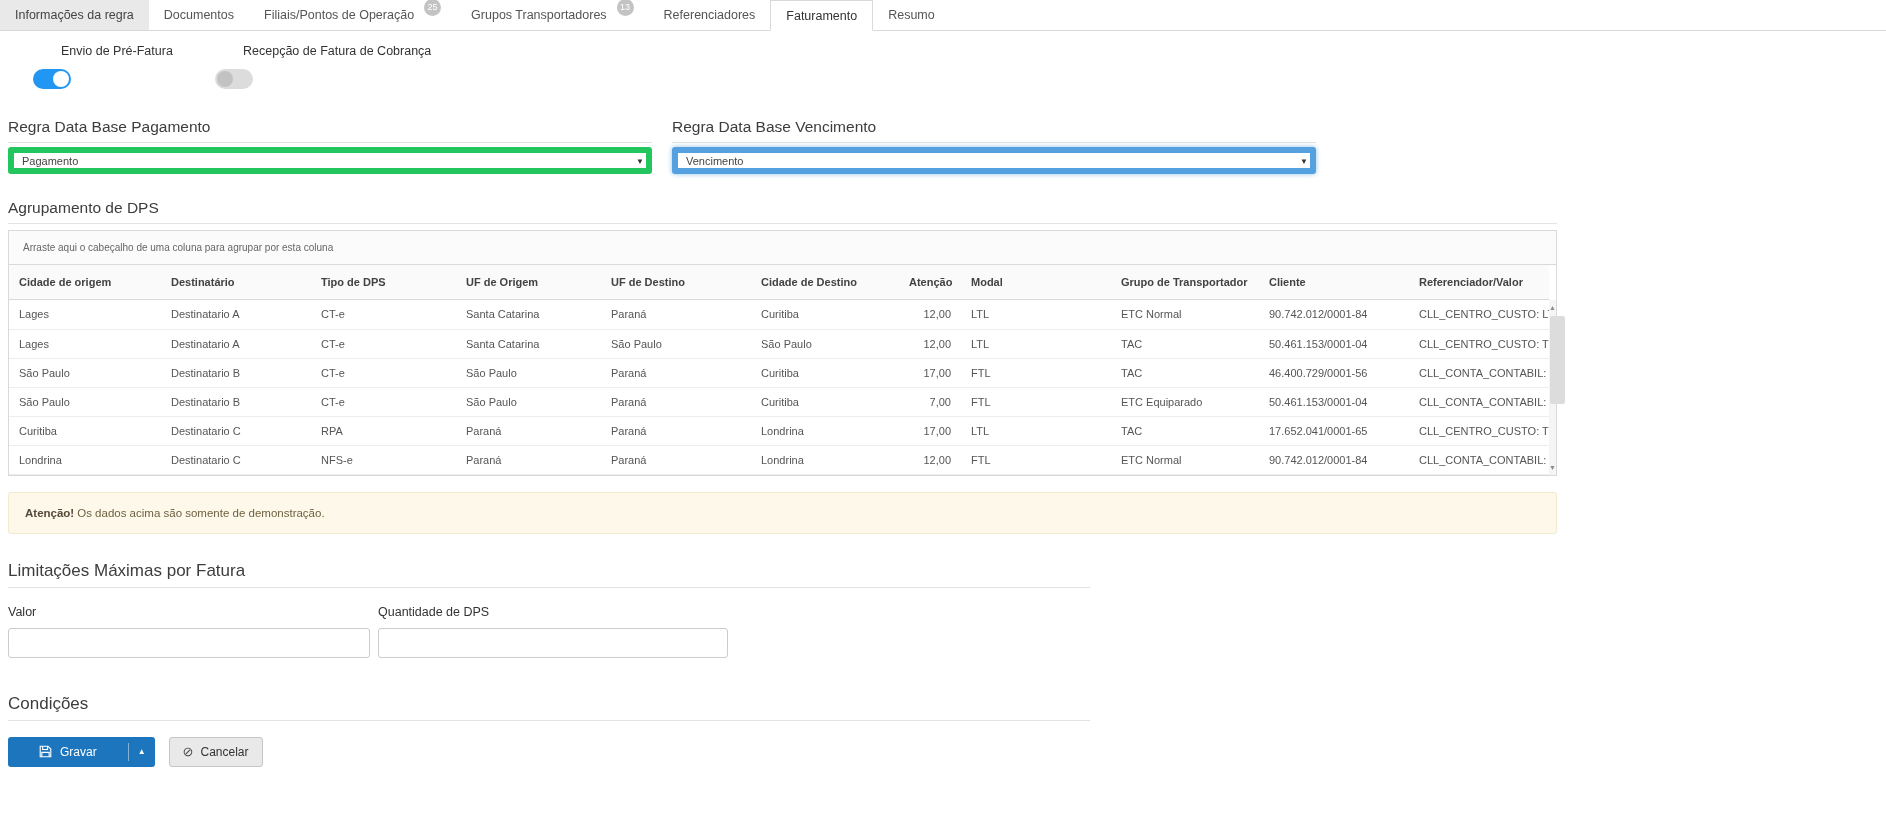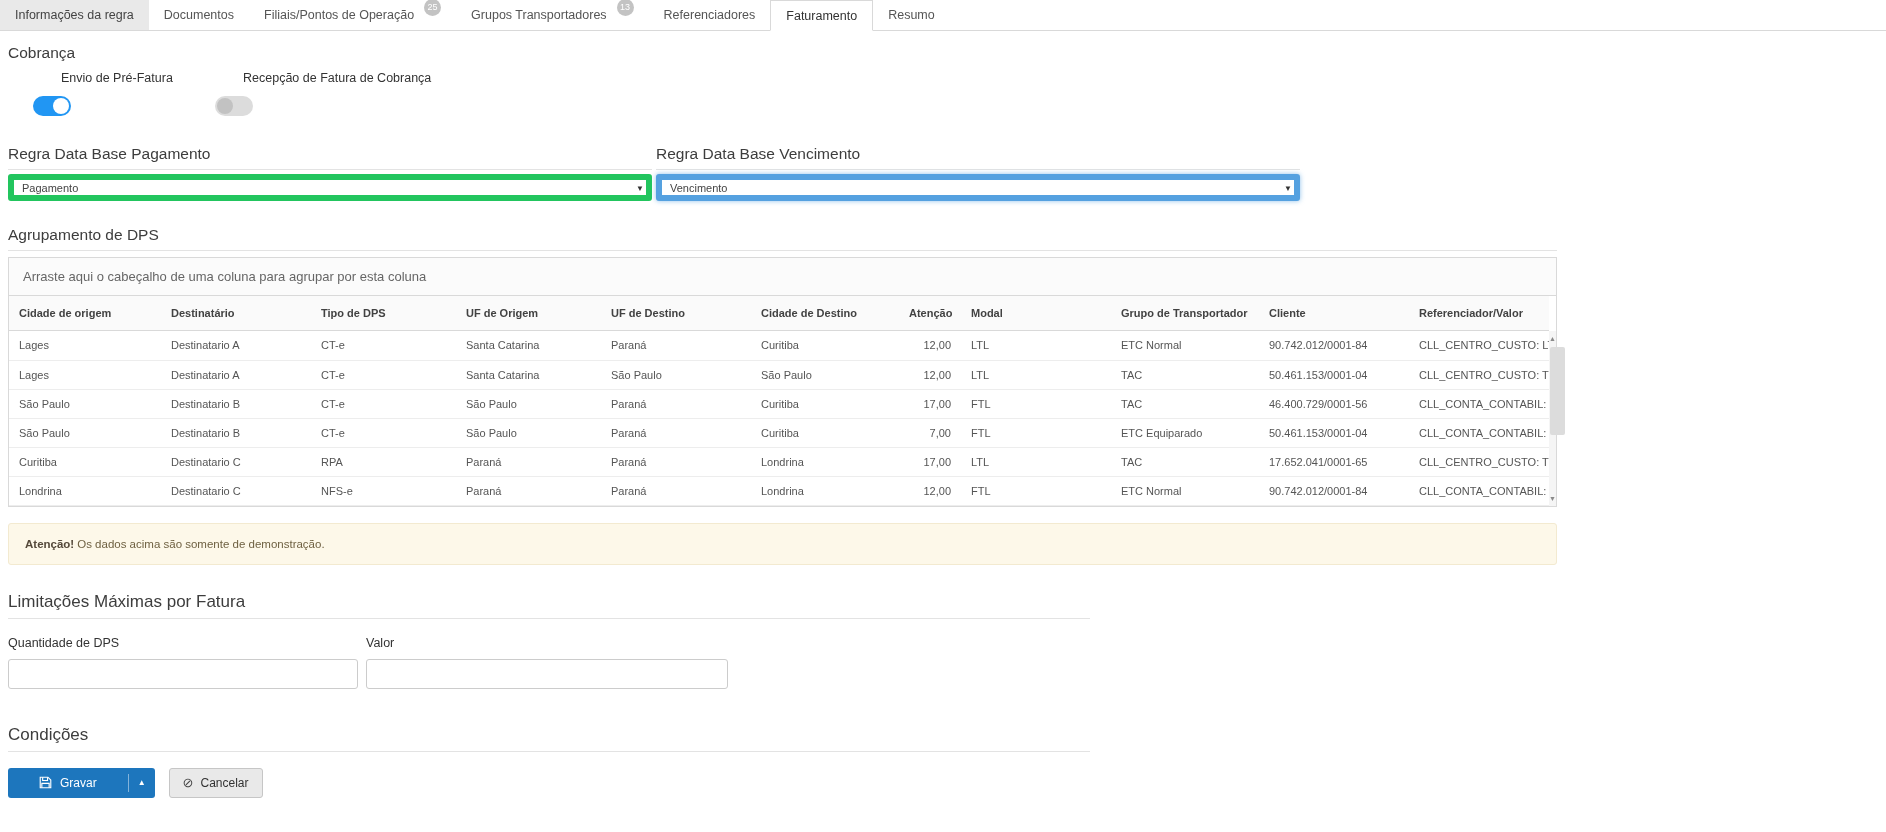--- a/index.html
+++ b/index.html
@@ -54,42 +54,42 @@
   }
   .switch .knob {
     position:absolute; top:2px; width:16px; height:16px; border-radius:50%;
   }
   .switch.on  { background:#2196f3; }
   .switch.on .knob  { right:2px; background:#fff; }
   .switch.off { background:#dcdcdc; }
   .switch.off .knob { left:2px; background:#c2c2c2; }
 
   
-  .regra-row { display:flex; gap:4px; margin-top:29px; }
+  .regra-row { display:flex; gap:20px; margin-top:29px; }
   .regra-col { width:644px; }
   .select-wrap { position:relative; margin-top:4px; }
   .select-wrap select {
     width:100%; height:27px; border:6px solid #22c55e; border-radius:3px;
     font-family:"Liberation Sans", sans-serif; font-size:11px; color:#444;
     padding:0 20px 0 8px; background:#fff;
     -webkit-appearance:none; appearance:none;
   }
   .select-wrap .arrow {
     position:absolute; right:8px; top:50%; transform:translateY(-50%);
     font-size:8px; color:#333; pointer-events:none;
   }
   .select-wrap.focused select {
     border-color:#55a1e0; box-shadow:0 0 5px rgba(85,161,224,.65);
   }
 
   
   .agrupamento { margin-top:25px; width:1549px; }
   .grid { border:1px solid #d9d9d9; margin-top:6px; width:1549px; background:#fff; }
   .group-panel {
-    padding:11px 14px; font-size:13px; color:#666;
+    padding:11px 14px; font-size:10px; color:#666;
     border-bottom:1px solid #d9d9d9; background:#fbfbfb;
   }
   .grid table { table-layout:fixed; border-collapse:collapse; width:1530px; }
   .grid th {
     text-align:left; font-size:11px; font-weight:bold; color:#424242;
     padding:11px 10px; background:#fafafa; border-bottom:1px solid #d9d9d9;
     white-space:nowrap; overflow:hidden;
   }
   .grid td {
     font-size:11px; color:#555; padding:0 10px; height:29px;
@@ -179,21 +179,20 @@
       <span>Faturamento</span>
     </div>
     <div class="tab">
       <span>Resumo</span>
     </div>
   </div>
 
 <div class="page">
 
   <div class="cobranca">
-    <h3 class="section-title">Cobrança</h3>
     <div class="toggles-row">
       <div class="toggle-block">
         <div class="toggle-label">Envio de Pré-Fatura</div>
         <div class="switch on">
             <div class="knob"></div>
           </div>
       </div>
       <div class="toggle-block">
         <div class="toggle-label">Recepção de Fatura de Cobrança</div>
         <div class="switch off">
@@ -364,26 +363,26 @@
       </div>
     </div>
     <div class="warning">
       <b>Atenção!</b><span>Os dados acima são somente de demonstração.</span>
     </div>
   </div>
 
   <div class="limitacoes">
     <h3 class="section-title lg underlined">Limitações Máximas por Fatura</h3>
     <div class="fields">
+      <div class="field valor">
+        <label>Valor</label>
+        <input type="text" value="" style="">
+      </div>
       <div class="field qtd">
         <label>Quantidade de DPS</label>
-        <input type="text" value="" style="">
-      </div>
-      <div class="field valor">
-        <label>Valor</label>
         <input type="text" value="" style="">
       </div>
     </div>
   </div>
 
   <div class="condicoes-head">
     <h3 class="section-title lg underlined">Condições</h3>
   </div>
   <div class="bottom-row">
     <div class="actions">

